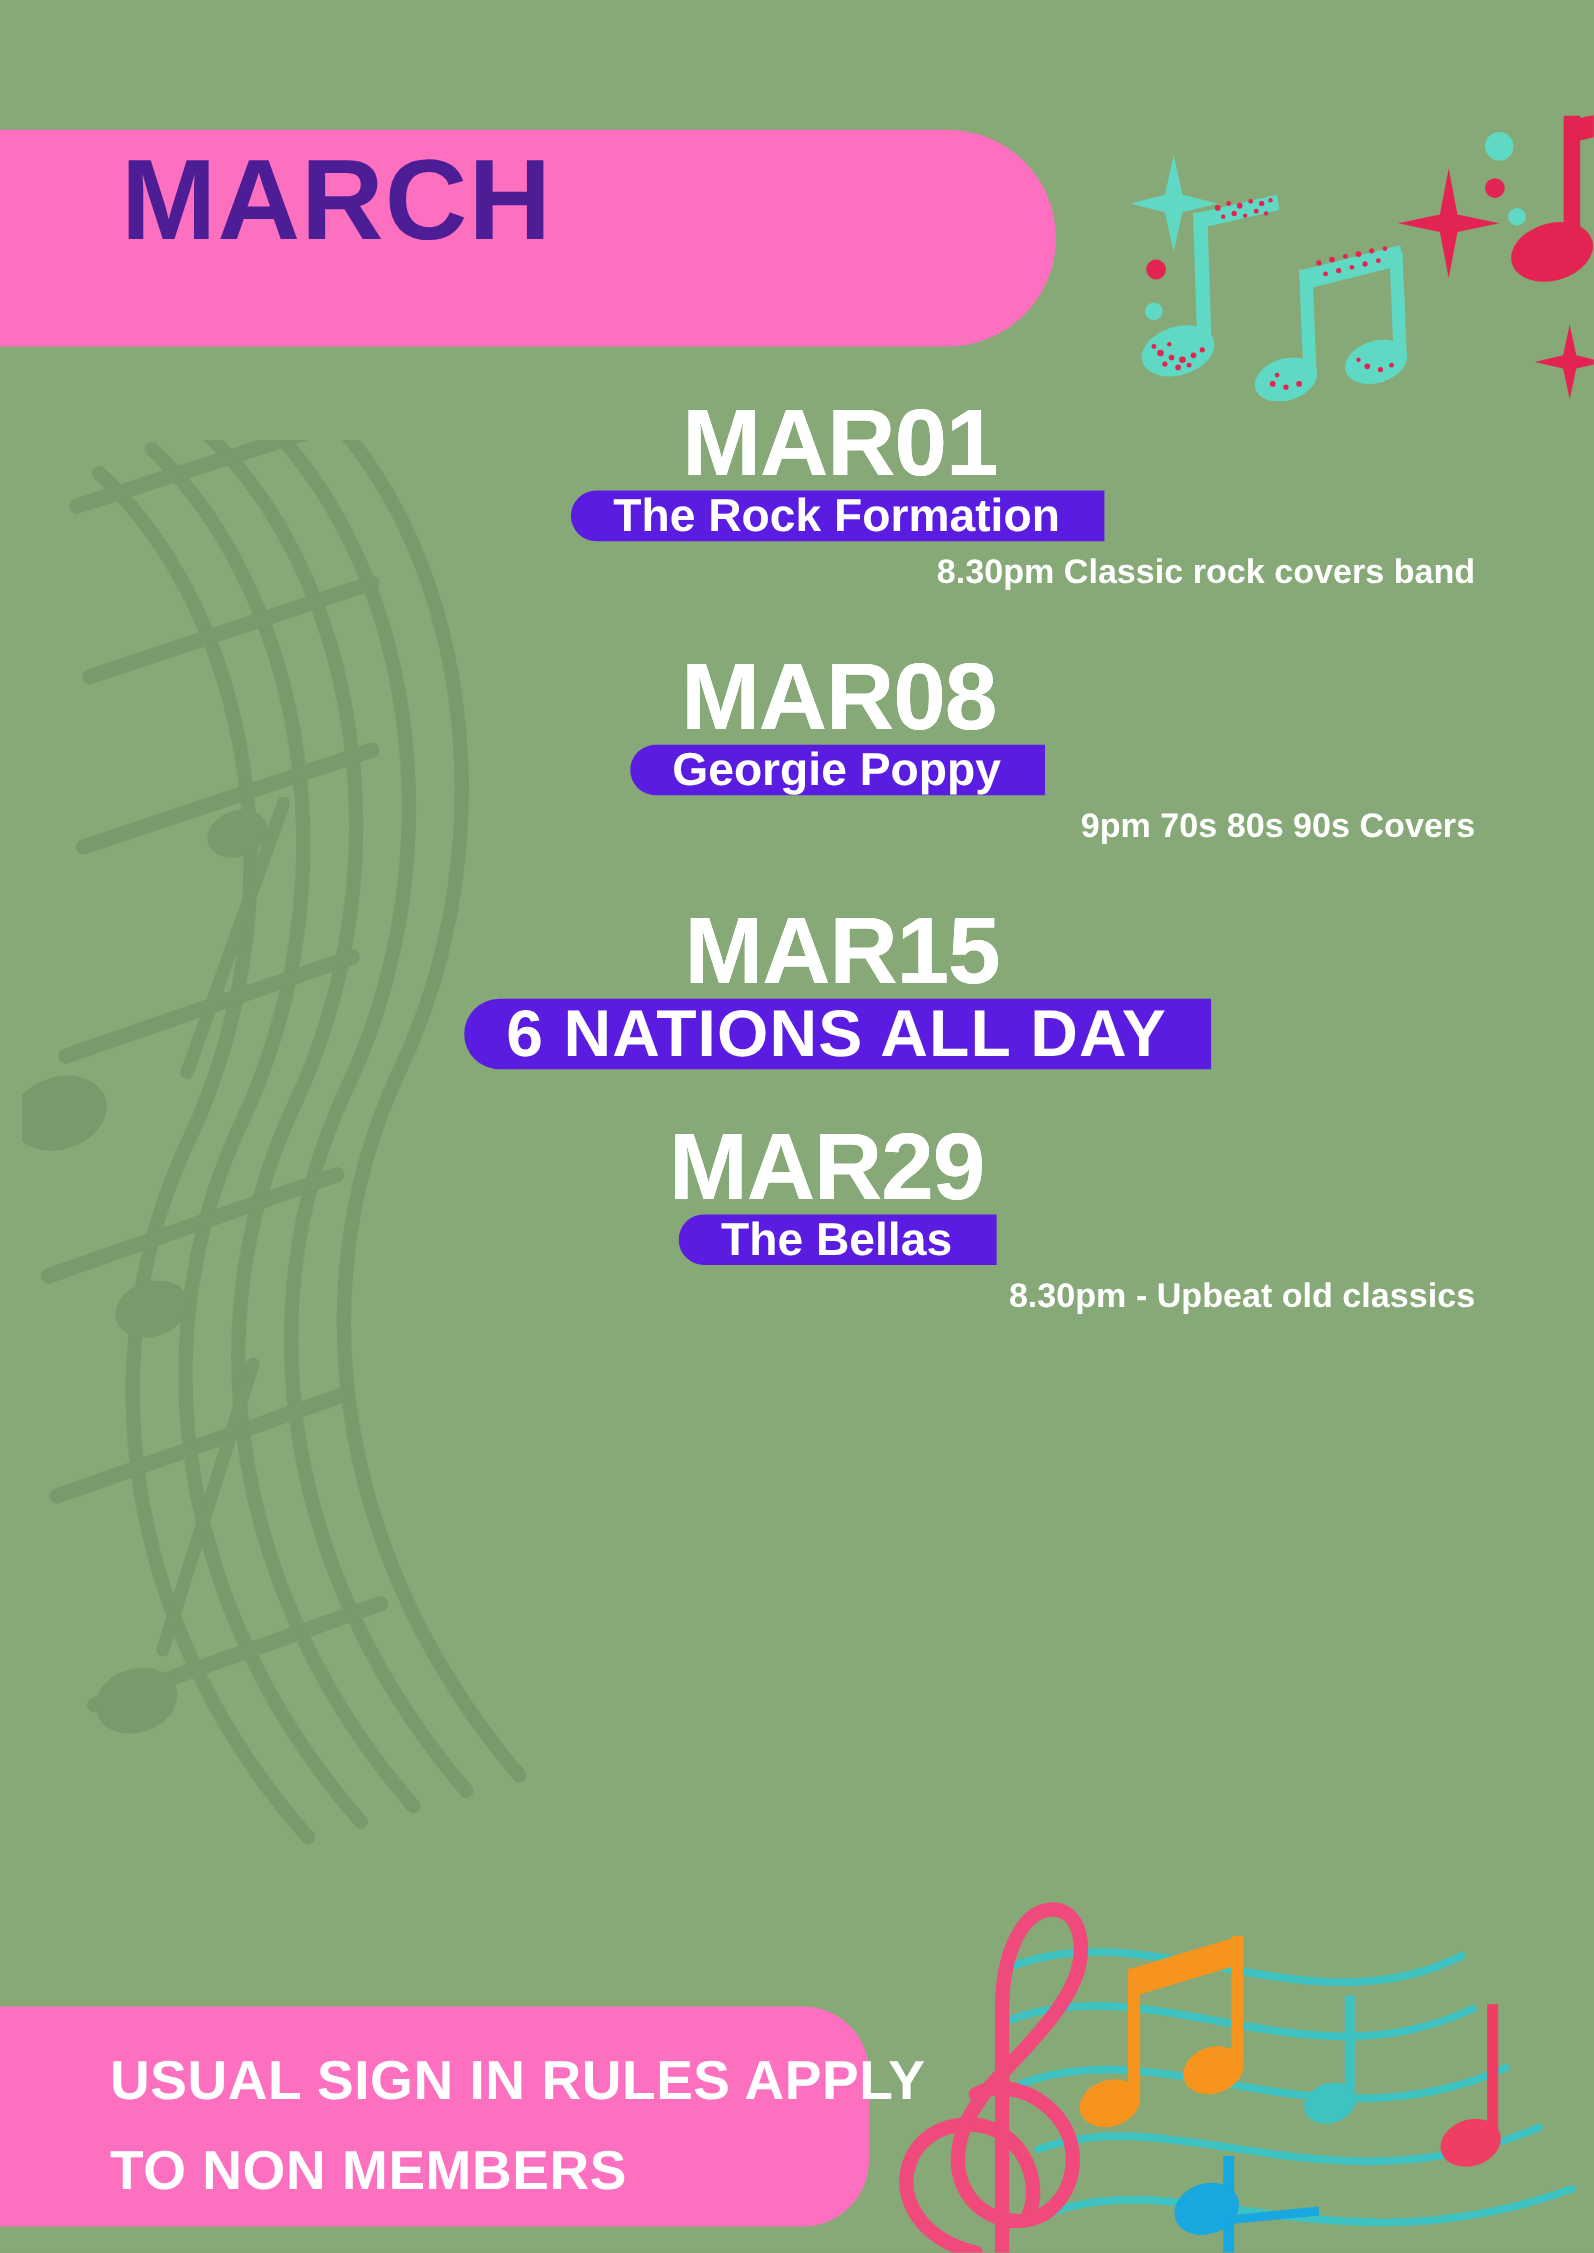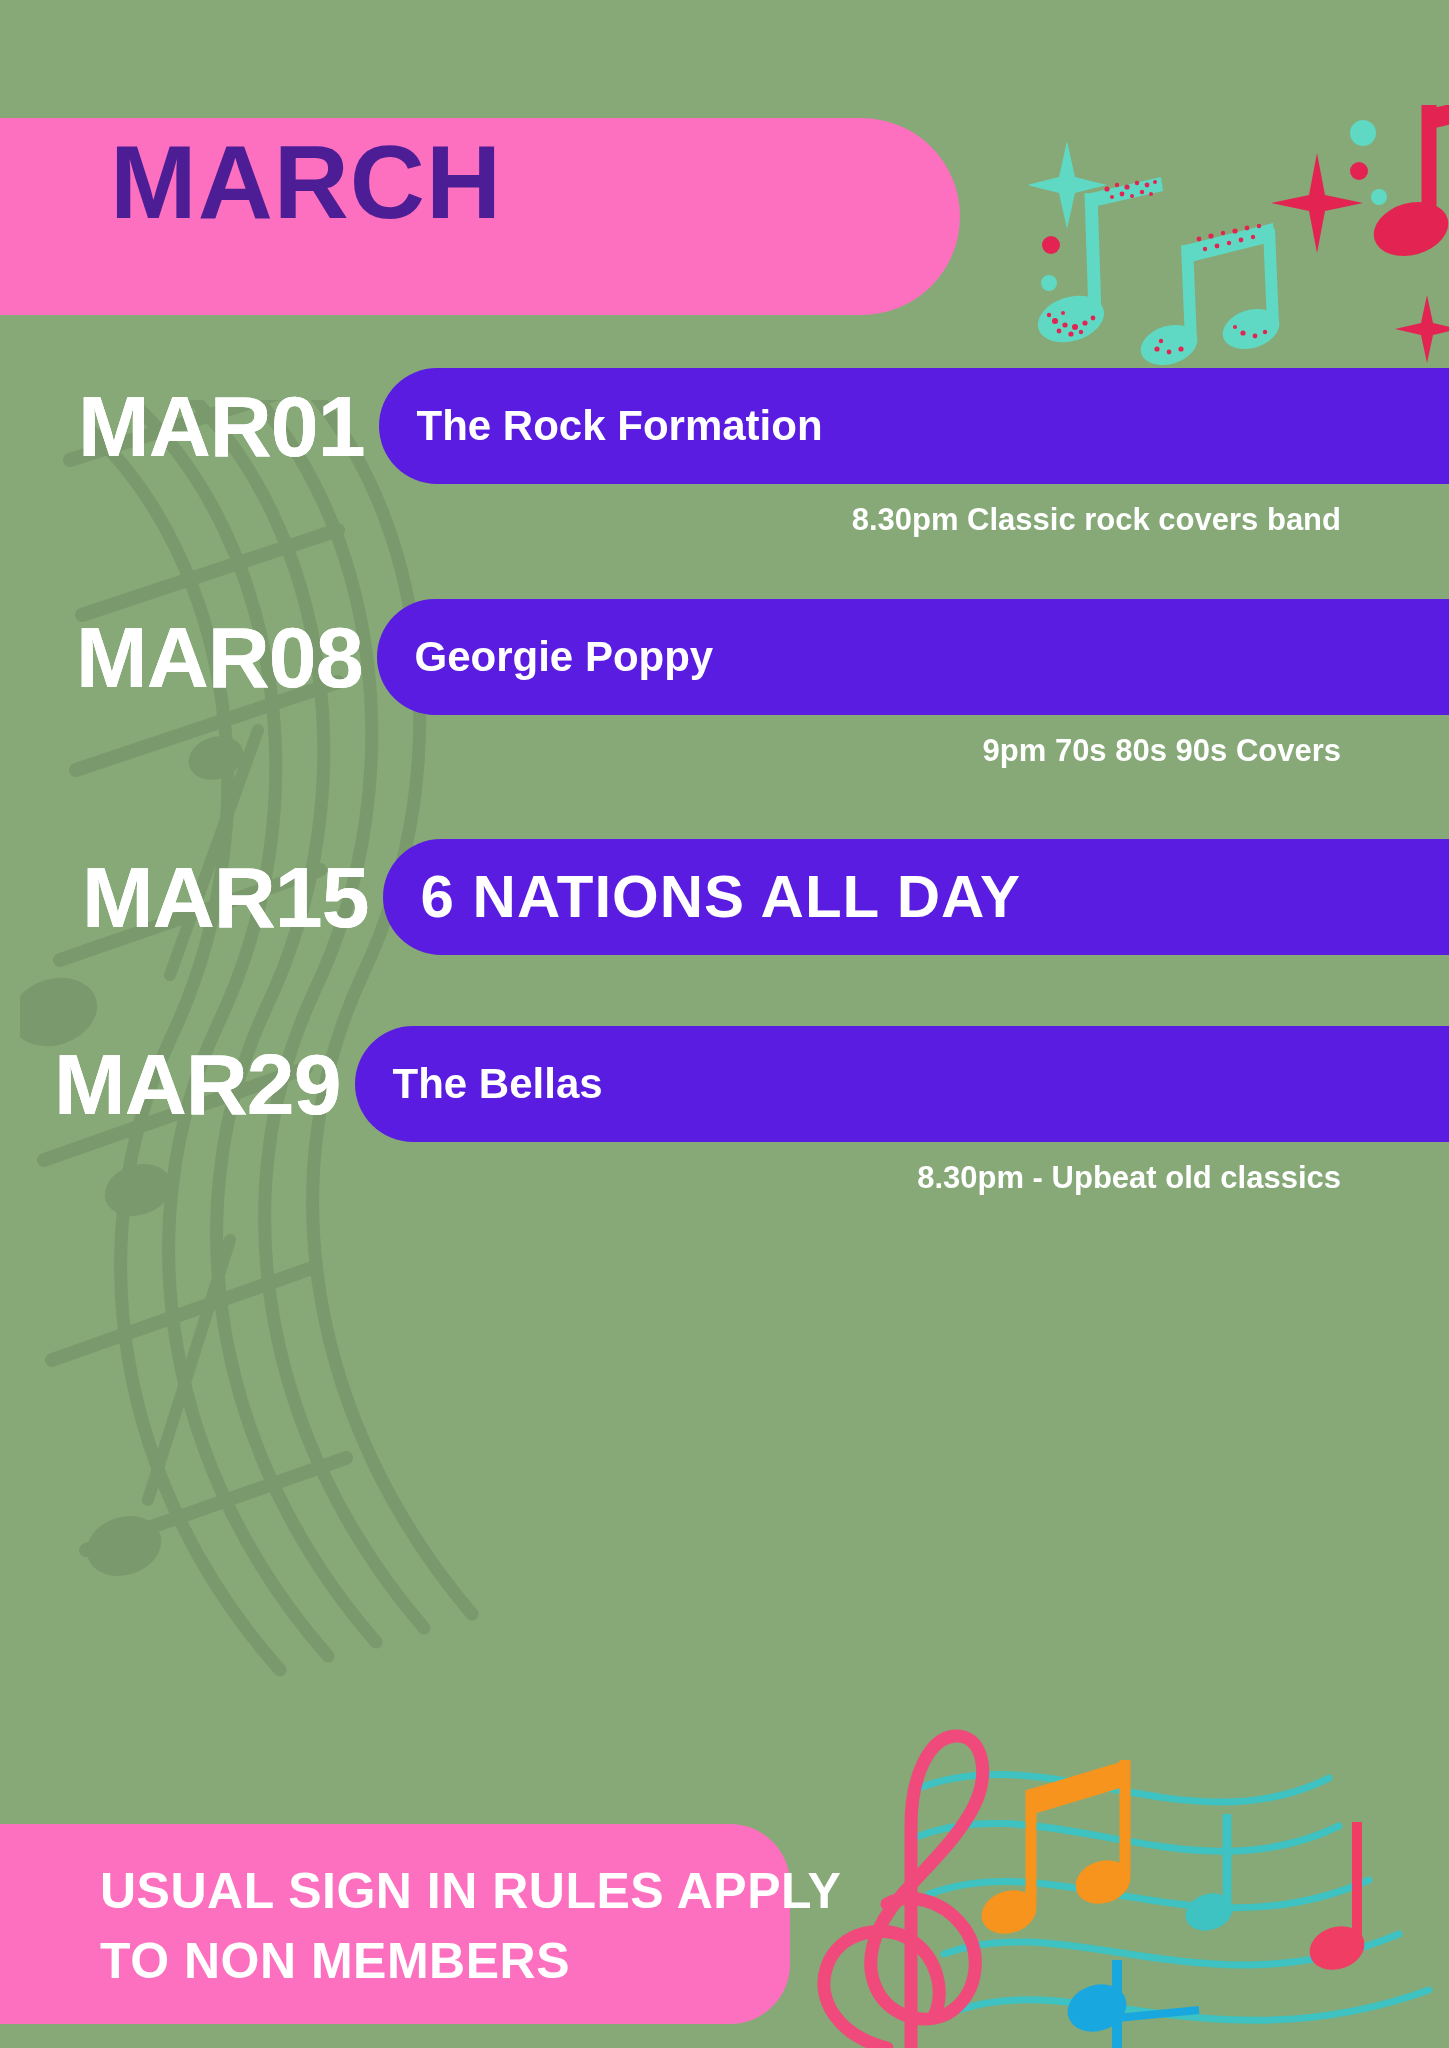--- a/index.html
+++ b/index.html
@@ -33,21 +33,21 @@
     font-size:62px;line-height:1;font-weight:800;color:#ffffff;
     letter-spacing:0px;white-space:nowrap;
   }
 
   
   .top-notes{position:absolute;right:0;top:105px;width:420px;height:260px;pointer-events:none;}
 
   
   .events{position:absolute;left:0;top:360px;width:1449px;}
   .event-row{position:relative;width:100%;}
-  .row-main{position:relative;display:flex;align-items:center;height:132px;}
+  .row-main{position:relative;display:flex;align-items:center;height:132px;flex-direction:column;}
   .date-label{
     flex:0 0 auto;
     font-size:86px;font-weight:800;color:#ffffff;line-height:1;
     letter-spacing:-1px;white-space:nowrap;
     text-shadow:0 0 0 #fff;
     z-index:3;position:relative;
   }
   .pill{
     position:relative;margin-left:14px;
     background:#5a1ce0;border-radius:60px 0 0 60px;
@@ -85,21 +85,21 @@
   
   .bottom-banner{
     position:absolute;left:-40px;bottom:24px;width:830px;height:200px;
     background:#fc70bf;border-radius:0 60px 60px 0;
   }
   .bottom-line{
     position:absolute;left:140px;font-size:50px;font-weight:800;
     color:#ffffff;line-height:1;letter-spacing:.5px;white-space:nowrap;
   }
   .bl1{top:42px;}
-  .bl2{top:112px;}
+  .bl2{top:124px;}
 
   
   .bottom-notes{position:absolute;right:0;bottom:0;width:680px;height:330px;pointer-events:none;}
 </style>
 </head>
 <body>
 
 <div id="poster">
 
   <svg class="staff-watermark" viewBox="0 0 560 1400" xmlns="http://www.w3.org/2000/svg" aria-hidden="true">

